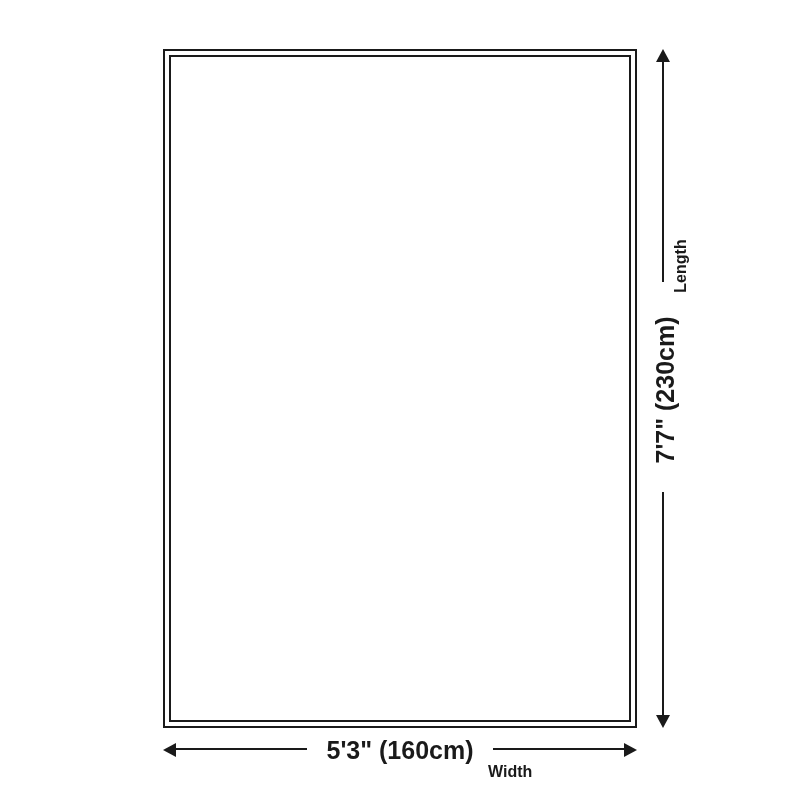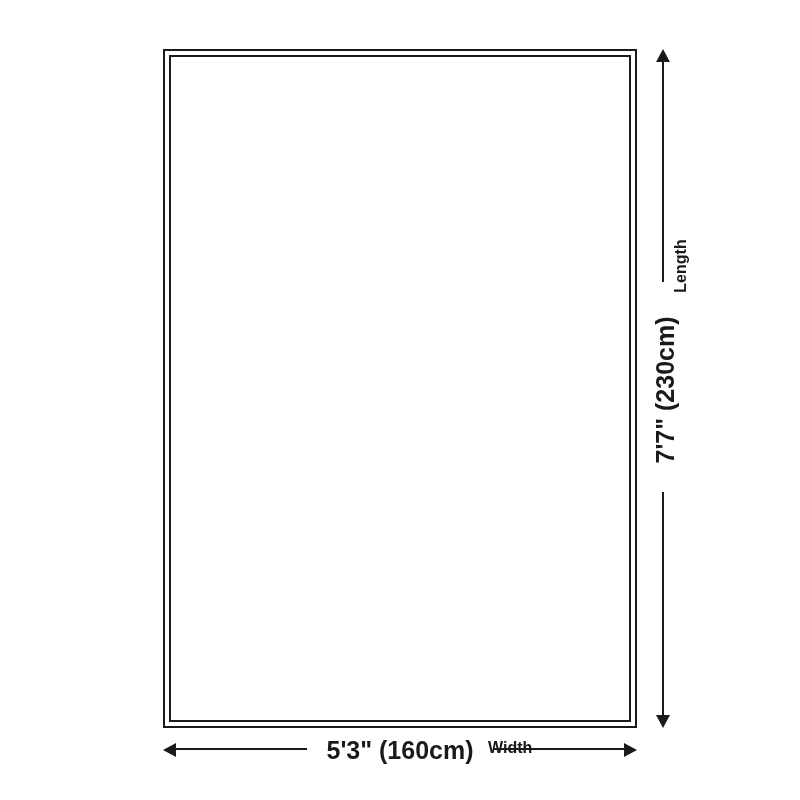--- a/index.html
+++ b/index.html
@@ -102,21 +102,21 @@
     top: 266px;
     transform: translate(-50%, -50%) rotate(-90deg);
   }
   .width-value {
     left: 400px;
     top: 750px;
     transform: translate(-50%, -50%);
   }
   .width-caption {
     left: 488px;
-    top: 740px;
+    top: 764px;
   }
 </style>
 </head>
 <body>
 
 <div class="canvas">
 
   <div class="rug-outer">
     <div class="rug-inner"></div>
   </div>

